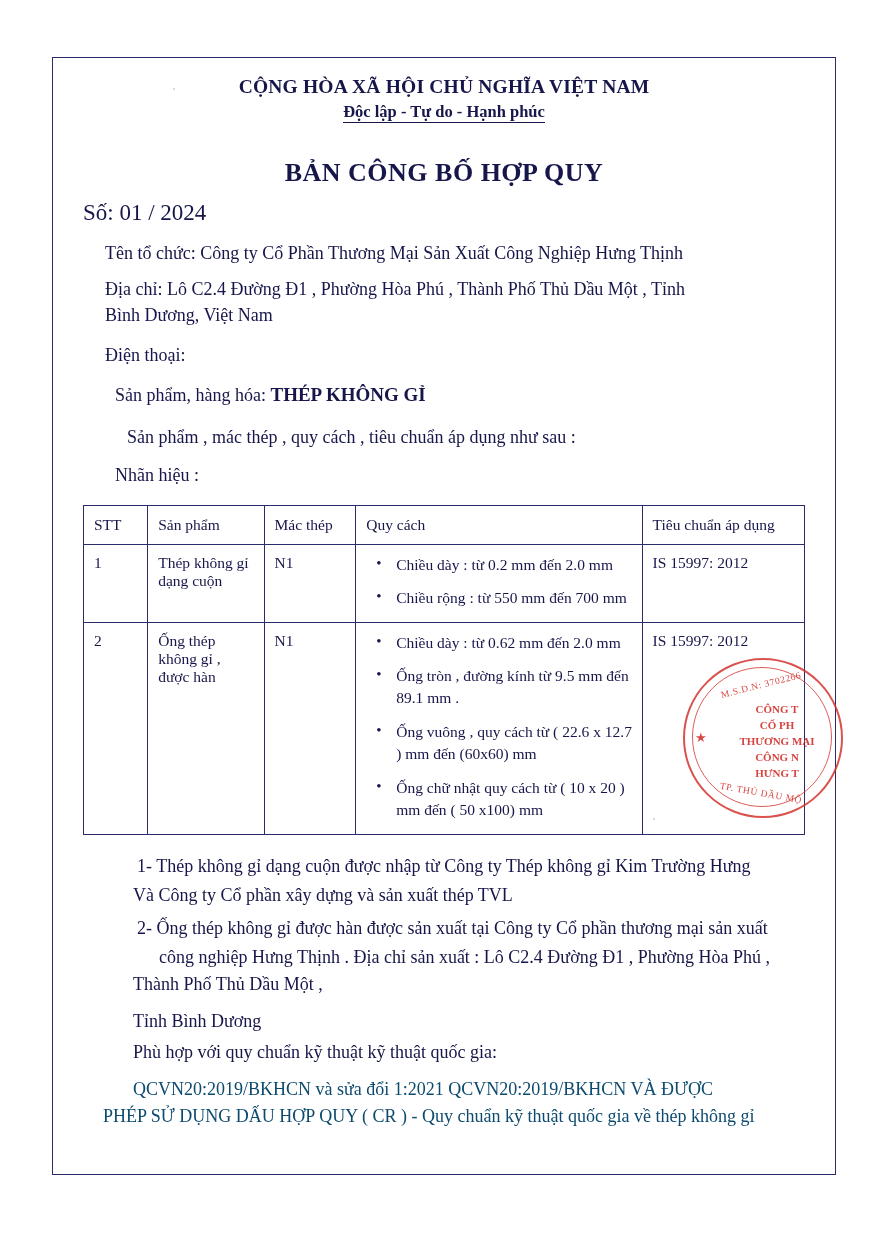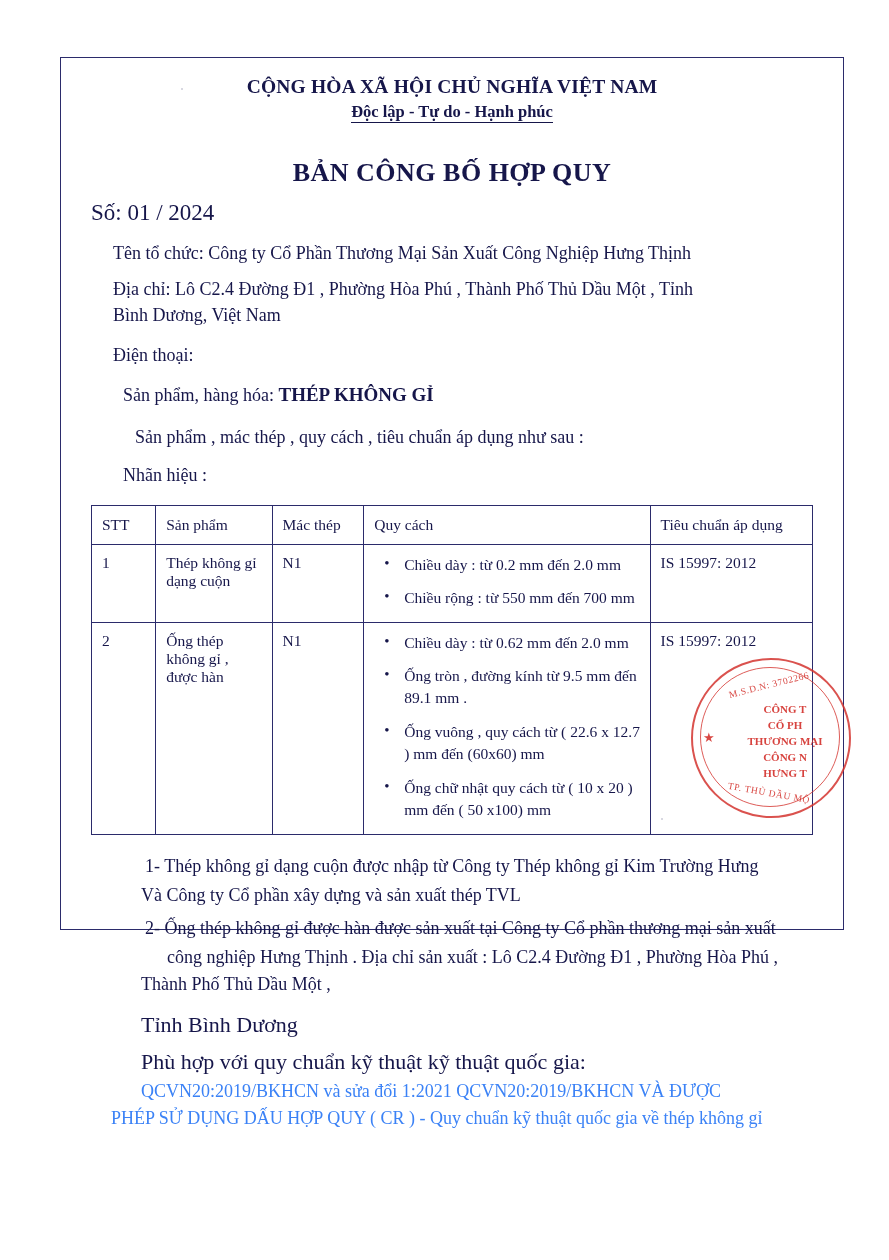--- a/index.html
+++ b/index.html
@@ -10,24 +10,24 @@
   body {
     width: 889px;
     height: 1260px;
     font-family: "Liberation Serif", serif;
     color: #1a1a3a;
     position: relative;
     overflow: hidden;
   }
   .page {
     position: absolute;
-    left: 60px;
+    left: 52px;
     top: 57px;
     width: 784px;
-    height: 873px;
+    height: 1118px;
     border: 1.5px solid #2b2b6b;
     box-sizing: border-box;
     background: #ffffff;
   }
   .inner {
     padding: 18px 30px 10px 30px;
     box-sizing: border-box;
   }
   .nation {
     text-align: center;
@@ -140,32 +140,32 @@
     display: block;
     line-height: 1.5;
     margin-left: 50px;
   }
   .note-sub {
     display: block;
     line-height: 1.5;
     margin-left: 76px;
   }
   .tail {
-    font-size: 22px;
+    font-size: 18px;
     line-height: 1.5;
     margin-left: 50px;
     margin-top: 10px;
     color: #16164a;
   }
   .tail-just {
     font-size: 18px;
     line-height: 1.5;
     margin-left: 20px;
-    margin-top: 0;
-    color: #3b82f6;
+    margin-top: 10px;
+    color: #0c4a6e;
     text-align: justify;
   }
   .tail-just .first { display:block; margin-left: 30px; }
   
   .stamp {
     position: absolute;
     right: -8px;
     top: 600px;
     width: 160px;
     height: 160px;

